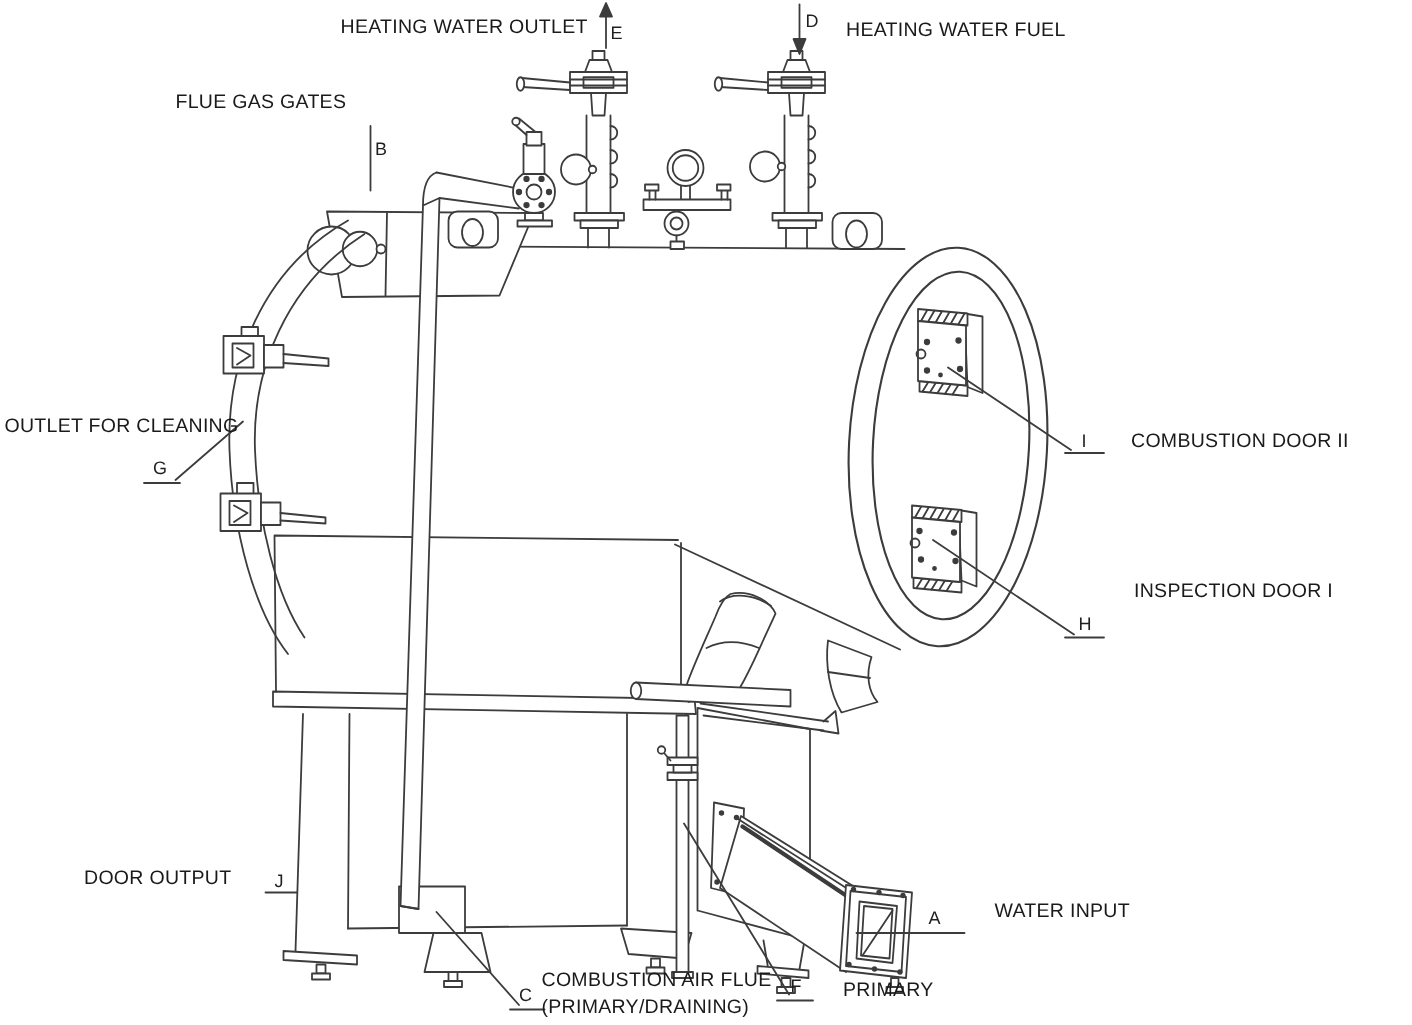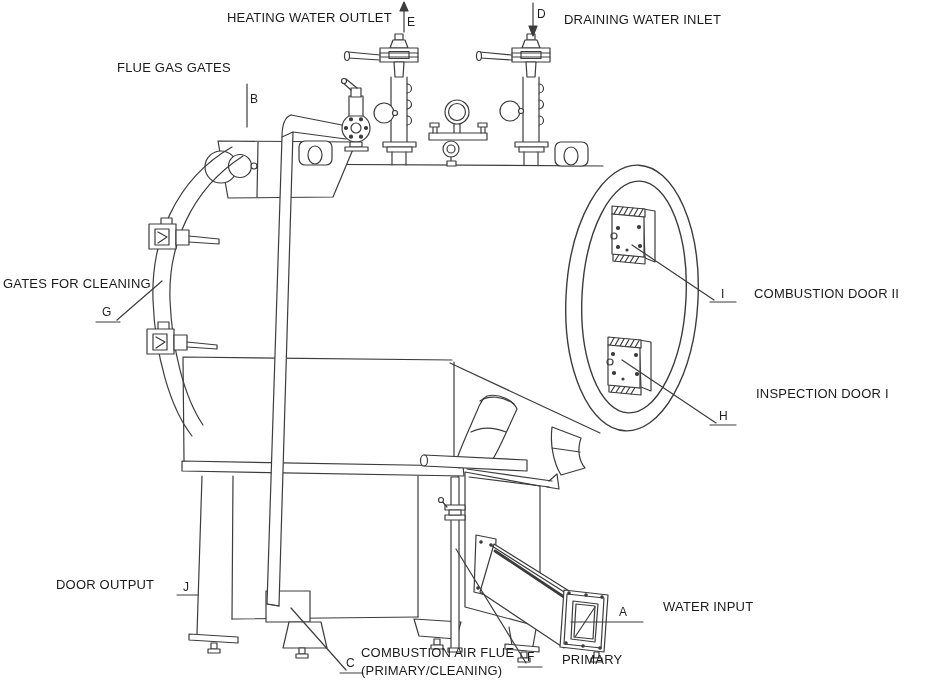--- a/index.html
+++ b/index.html
@@ -257,29 +257,29 @@
       <path d="M622,360 L716,423 M710,425 L736,425"></path>
       <path d="M177,595 L198,595"></path>
       <path d="M571,622 L643,622"></path>
       <path d="M291,608 L346,670 M340,673 L363,673"></path>
       <path d="M456,549 L526,663 M518,667 L542,667"></path>
     </g>
   </g>
 </svg>
 
 <div class="lbl" style="left:227px;top:11px">HEATING WATER OUTLET</div>
-<div class="lbl" style="left:564px;top:13px">DRAINING WATER INLET</div>
+<div class="lbl" style="left:564px;top:13px">HEATING WATER FUEL</div>
 <div class="lbl" style="left:117px;top:61px">FLUE GAS GATES</div>
-<div class="lbl" style="left:3px;top:277px">GATES FOR CLEANING</div>
+<div class="lbl" style="left:3px;top:277px">OUTLET FOR CLEANING</div>
 <div class="lbl" style="left:754px;top:287px">COMBUSTION DOOR II</div>
 <div class="lbl" style="left:756px;top:387px">INSPECTION DOOR I</div>
 <div class="lbl" style="left:56px;top:578px">DOOR OUTPUT</div>
 <div class="lbl" style="left:663px;top:600px">WATER INPUT</div>
 <div class="lbl" style="left:361px;top:646px">COMBUSTION AIR FLUE</div>
-<div class="lbl" style="left:361px;top:664px">(PRIMARY/CLEANING)</div>
+<div class="lbl" style="left:361px;top:664px">(PRIMARY/DRAINING)</div>
 <div class="lbl" style="left:562px;top:653px">PRIMARY</div>
 
 <div class="marker" style="left:407px;top:16px">E</div>
 <div class="marker" style="left:537px;top:8px">D</div>
 <div class="marker" style="left:250px;top:93px">B</div>
 <div class="marker" style="left:102px;top:306px">G</div>
 <div class="marker" style="left:721px;top:288px">I</div>
 <div class="marker" style="left:719px;top:410px">H</div>
 <div class="marker" style="left:183px;top:581px">J</div>
 <div class="marker" style="left:619px;top:606px">A</div>

